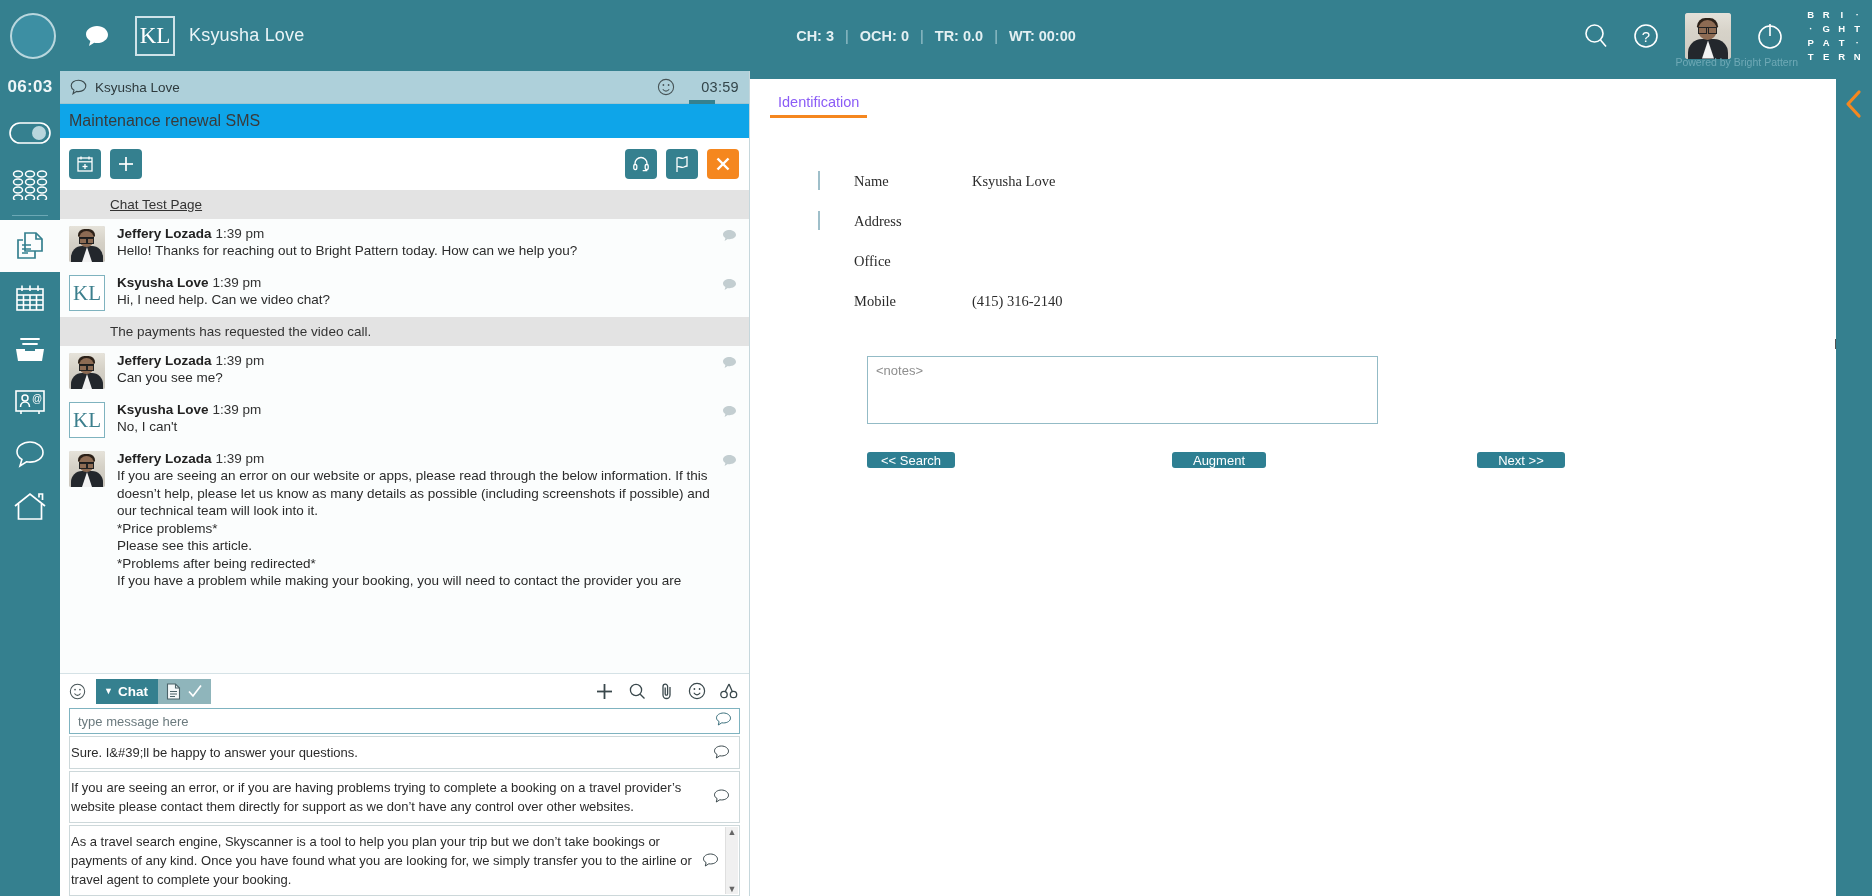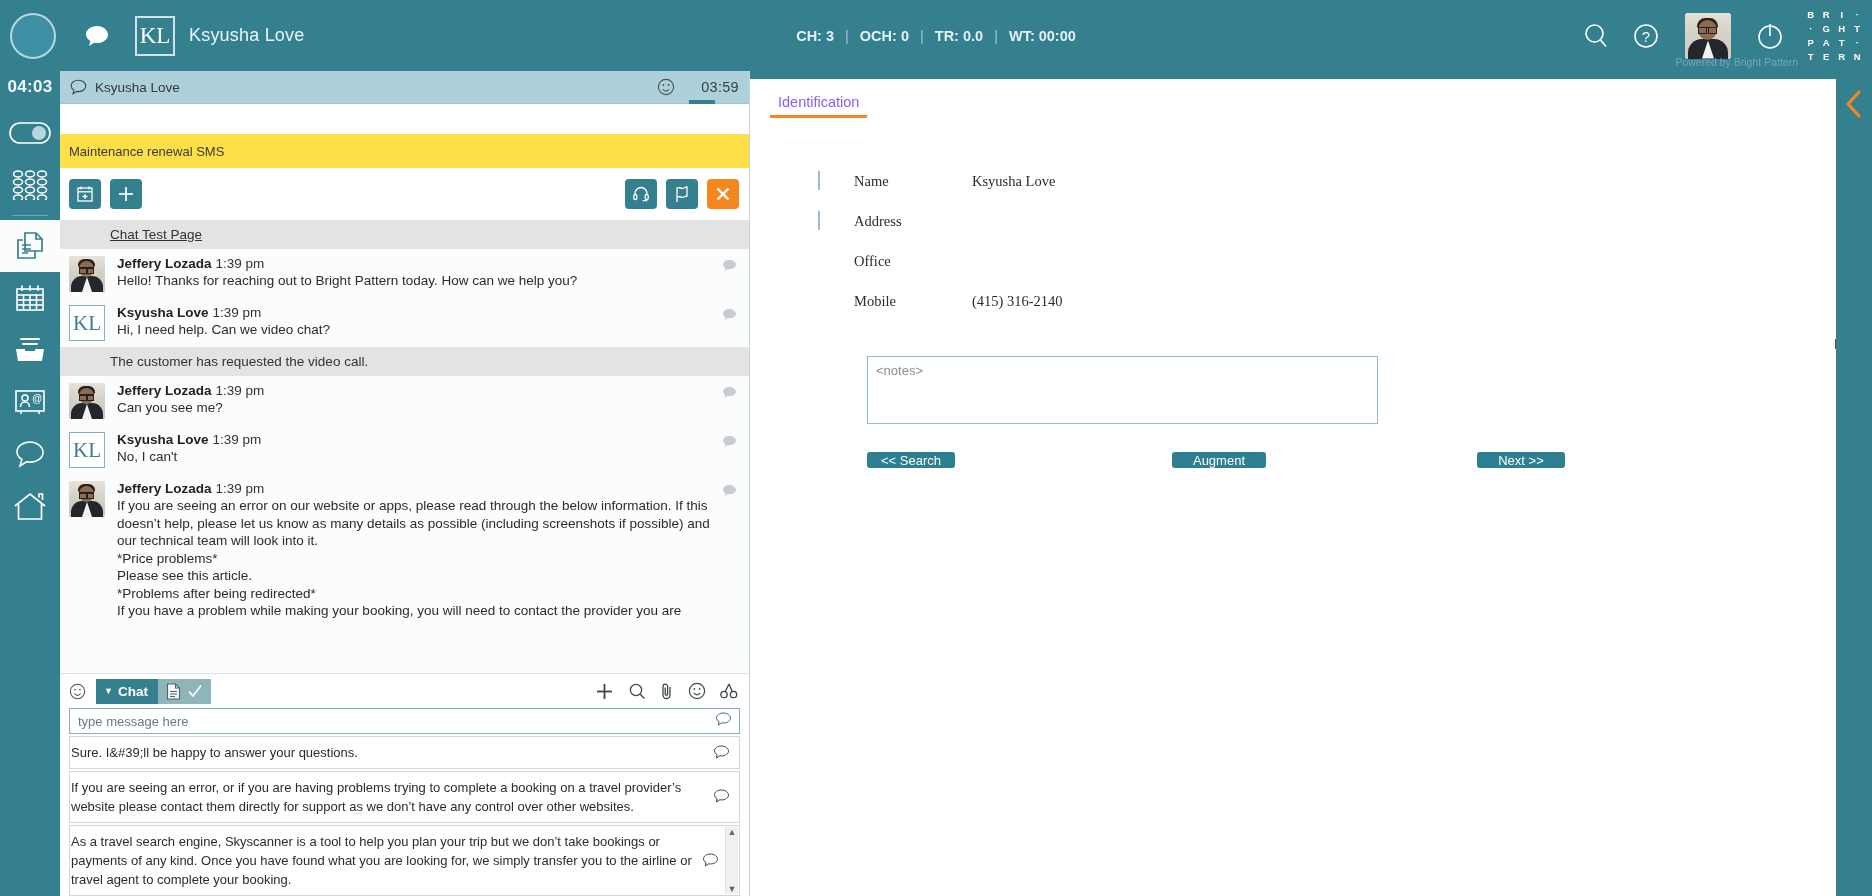--- a/index.html
+++ b/index.html
@@ -103,21 +103,21 @@
   }
   .chat-tabbar .tab-label { font-size: 13.5px; color: #2e3a3d; margin-left: 8px; }
   .chat-tabbar .right { margin-left: auto; display: flex; align-items: center; gap: 26px; }
   .chat-tabbar .timer { font-size: 14.5px; color: #33454a; letter-spacing: .3px; }
   .tab-underline {
     position: absolute; bottom: -1px; right: 34px; width: 26px; height: 4px; background: #35808f;
   }
 
   .chat-subject {
     height: 34px; display: flex; align-items: center;
-    padding-left: 9px; font-size: 13px; color: #3a3a3a; background: #fde047; margin-top: 30px;
+    padding-left: 9px; font-size: 16px; color: #3a3a3a; background: #0ea5e9;
   }
   .chat-actions {
     height: 52px; display: flex; align-items: center; padding: 0 10px 0 9px; background: #fff;
   }
   .act-btn {
     width: 32px; height: 30px; border-radius: 4px; background: #35808f;
     display: flex; align-items: center; justify-content: center; margin-right: 9px;
   }
   .act-right { margin-left: auto; display: flex; align-items: center; }
   .act-right .act-btn { margin-right: 0; margin-left: 9px; }
@@ -306,21 +306,21 @@
         <span>R</span>
         <span>N</span>
       </div>
     </div>
     <div class="tb-powered">Powered by Bright Pattern</div>
   </div>
 
   <div class="body-row">
 
     <div class="rail">
-      <div class="rail-clock">04:03</div>
+      <div class="rail-clock">06:03</div>
 
       <div class="rail-item" style="margin-top:10px">
         <span>
           <svg width="42" height="22" viewBox="0 0 42 22">
             <rect x="1" y="1" width="40" height="20" rx="10" fill="none" stroke="#ffffff" stroke-width="1.6"></rect>
             <circle cx="30" cy="11" r="7" fill="#b8d6dd"></circle>
           </svg>
         </span>
       </div>
 
@@ -539,21 +539,21 @@
             </div>
             <div class="text">Hi, I need help. Can we video chat?</div>
           </div>
           <span class="bubble-ico">
             <svg width="15" height="14" viewBox="0 0 15 14">
                 <path d="M7.5 1C3.9 1 1 2.9 1 5.4c0 1.4 1 2.7 2.4 3.5L2.6 12l3.2-2c.5.1 1.1.2 1.7.2 3.6 0 6.5-2 6.5-4.4S11.1 1 7.5 1z" fill="#c3ced1"></path>
               </svg>
           </span>
         </div>
 
-        <div class="chat-sysrow">The customer has requested the video call.</div>
+        <div class="chat-sysrow">The payments has requested the video call.</div>
 
         <div class="msg">
           <div class="avatar-img">
             <div class="bg"></div>
               <div class="body"></div>
               <div class="shirt"></div>
             <div class="hair"></div>
               <div class="head"></div>
               <div class="glasses"></div>
           </div>

